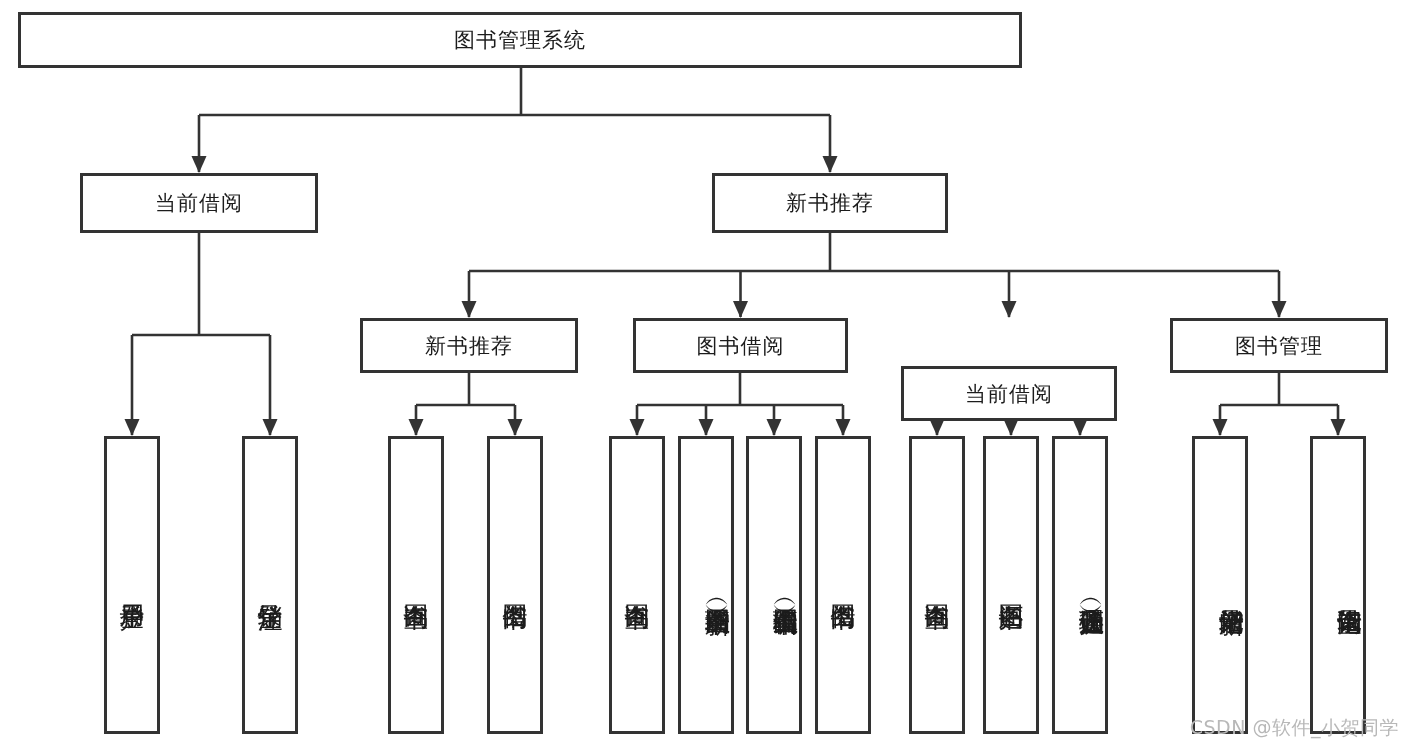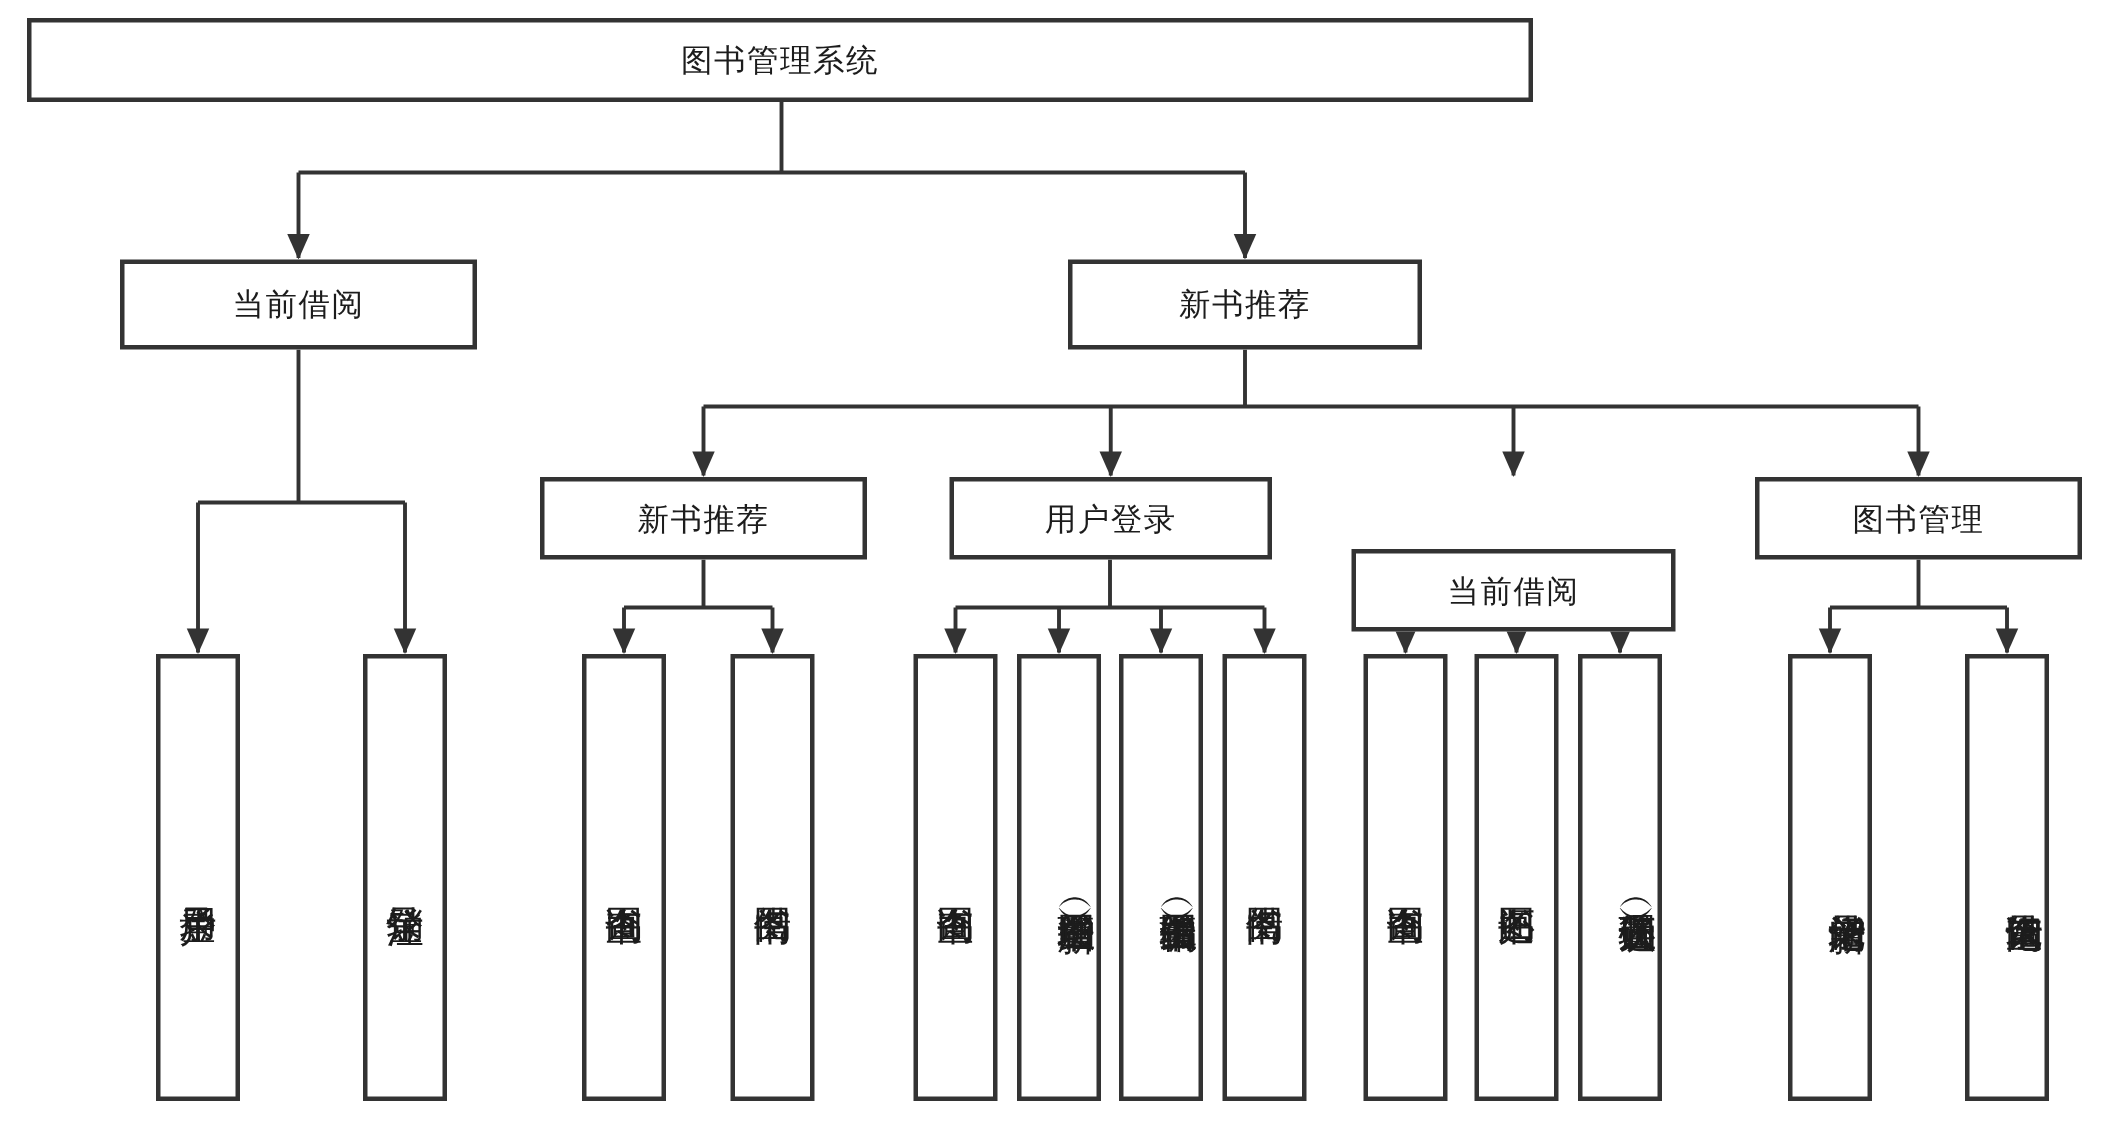--- a/index.html
+++ b/index.html
@@ -161,21 +161,21 @@
       <div class="node-box level-1" style="left: 80px; top: 173px; width: 238px; height: 60px;">
         <div class="node-label-h">当前借阅</div>
       </div>
       <div class="node-box level-1" style="left: 712px; top: 173px; width: 236px; height: 60px;">
         <div class="node-label-h">新书推荐</div>
       </div>
       <div class="node-box level-2" style="left: 360px; top: 318px; width: 218px; height: 55px; font-family: Liberation Serif, serif;">
         <div class="node-label-h">新书推荐</div>
       </div>
       <div class="node-box level-2" style="left: 633px; top: 318px; width: 215px; height: 55px;">
-        <div class="node-label-h">用户登录</div>
+        <div class="node-label-h">图书借阅</div>
       </div>
       <div class="node-box level-2" style="left: 901px; top: 318px; width: 216px; height: 55px; margin-top: 48px;">
         <div class="node-label-h">当前借阅</div>
       </div>
       <div class="node-box level-2" style="left: 1170px; top: 318px; width: 218px; height: 55px;">
         <div class="node-label-h">图书管理</div>
       </div>
       <div class="node-box level-3" style="left: 104px; top: 436px; width: 56px; height: 298px;">
         <div class="node-label-v centered">用户登录</div>
       </div>
@@ -209,13 +209,14 @@
       <div class="node-box level-3" style="left: 1052px; top: 436px; width: 56px; height: 298px;">
         <div class="node-label-v">确认归还（管理员）</div>
       </div>
       <div class="node-box level-3" style="left: 1192px; top: 436px; width: 56px; height: 298px;">
         <div class="node-label-v">新增借阅记录</div>
       </div>
       <div class="node-box level-3" style="left: 1310px; top: 436px; width: 56px; height: 298px;">
         <div class="node-label-v">查询借阅记录</div>
       </div>
     </div>
+  <div id="watermark">CSDN @软件_小贺同学</div>
 </div>
 
 </body></html>

